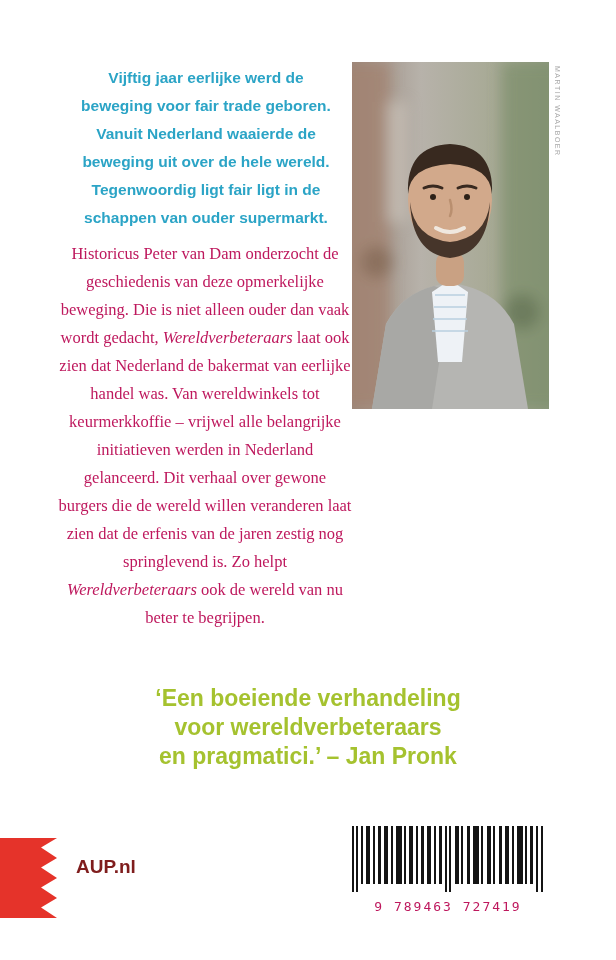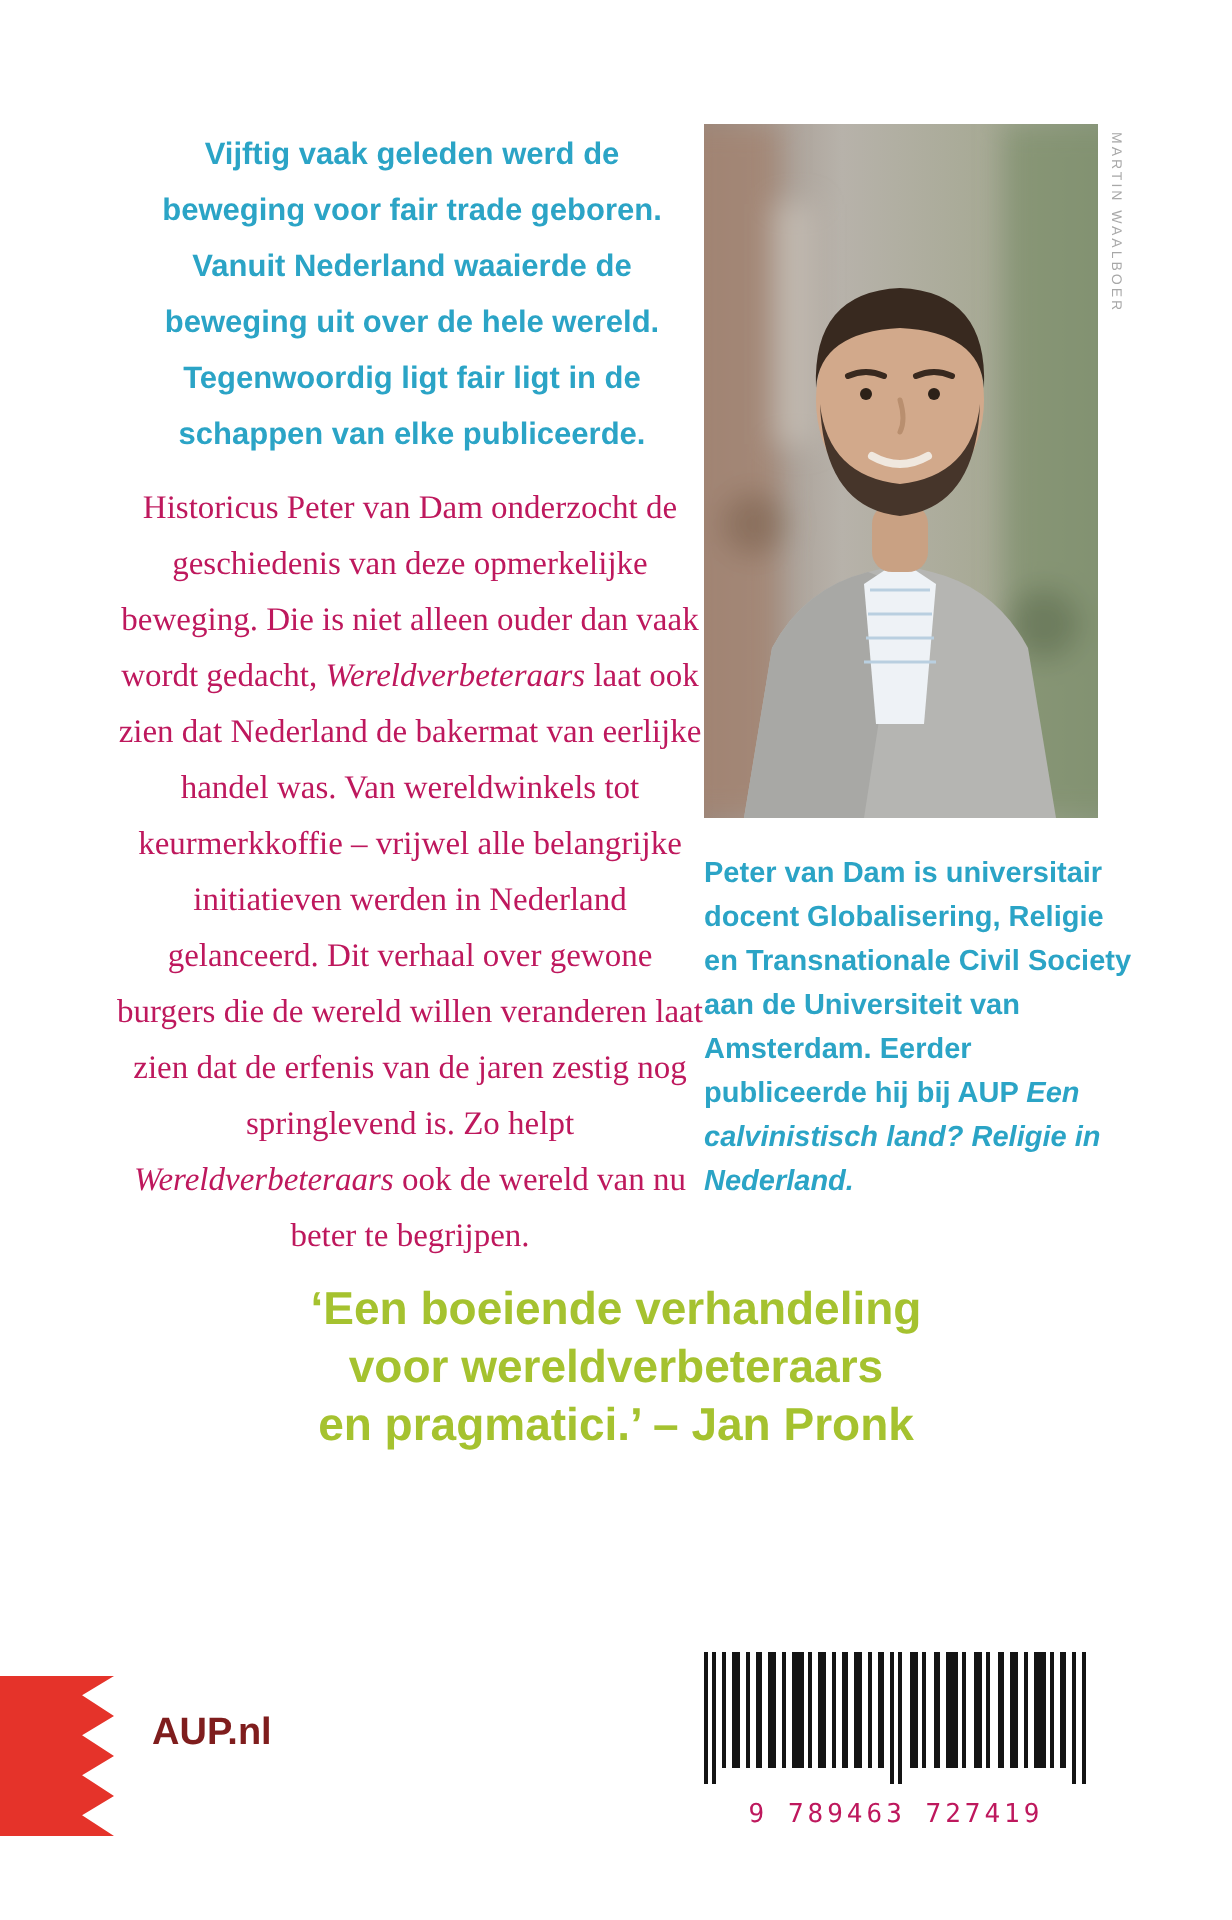--- a/index.html
+++ b/index.html
@@ -53,21 +53,21 @@
     color:#2ba4c6;
     font-weight:700;
     font-size:14.5px;
     line-height:22px;
     text-align:left;
     font-family:"Liberation Sans",sans-serif;
   }
   .bio .it{font-style:italic;}
   
   .quote{
-    position:absolute;left:108px;top:640px;width:400px;
+    position:absolute;left:108px;top:684px;width:400px;
     text-align:center;
     color:#a5c22f;
     font-weight:700;
     font-size:23px;
     line-height:29px;
     font-family:"Liberation Sans",sans-serif;
   }
   
   .aup-logo{
     position:absolute;left:0;top:838px;width:57px;height:80px;
@@ -92,26 +92,26 @@
     color:#be185d;
     font-family:"DejaVu Sans Mono",monospace;
   }
 </style>
 </head>
 <body>
 
 <div class="cover">
 
   <div class="intro">
-    <div>Vijftig vaak geleden werd de</div>
+    <div>Vijftig jaar eerlijke werd de</div>
     <div>beweging voor fair trade geboren.</div>
     <div>Vanuit Nederland waaierde de</div>
     <div>beweging uit over de hele wereld.</div>
     <div>Tegenwoordig ligt fair ligt in de</div>
-    <div>schappen van elke publiceerde.</div>
+    <div>schappen van ouder supermarkt.</div>
   </div>
 
   <div class="photo">
     <svg width="197" height="347" viewBox="0 0 197 347" xmlns="http://www.w3.org/2000/svg">
       <defs>
         <linearGradient id="bg" x1="0" y1="0" x2="1" y2="0">
           <stop offset="0" stop-color="#9b8a80"></stop>
           <stop offset="0.35" stop-color="#b7b2aa"></stop>
           <stop offset="0.7" stop-color="#a8aa96"></stop>
           <stop offset="1" stop-color="#8e9a82"></stop>
@@ -151,21 +151,20 @@
 
         <path d="M98 138 Q101 148 98 154" stroke="#b98f6f" stroke-width="2.5" fill="none" stroke-linecap="round"></path>
         <path d="M84 166 Q98 174 112 166" stroke="#f0e8df" stroke-width="4" fill="none" stroke-linecap="round"></path>
       </g>
     </svg>
   </div>
   <div class="photo-credit">Martin Waalboer</div>
 
   <div class="description"><span>Historicus Peter van Dam onderzocht de geschiedenis van deze opmerkelijke beweging. Die is niet alleen ouder dan vaak wordt gedacht, </span><span class="it">Wereldverbeteraars</span><span> laat ook zien dat Nederland de bakermat van eerlijke handel was. Van wereldwinkels tot keurmerkkoffie – vrijwel alle belangrijke initiatieven werden in Nederland gelanceerd. Dit verhaal over gewone burgers die de wereld willen veranderen laat zien dat de erfenis van de jaren zestig nog springlevend is. Zo helpt </span><span class="it">Wereldverbeteraars</span><span> ook de wereld van nu beter te begrijpen.</span></div>
 
-  <div class="bio"><span>Peter van Dam is universitair docent Globalisering, Religie en Transnationale Civil Society aan de Universiteit van Amsterdam. Eerder publiceerde hij bij AUP </span><span class="it">Een calvinistisch land? Religie in Nederland.</span></div>
 
   <div class="quote">
     <div>‘Een boeiende verhandeling</div>
     <div>voor wereldverbeteraars</div>
     <div>en pragmatici.’ – Jan Pronk</div>
   </div>
 
   <div class="aup-logo"></div>
   <div class="publisher">AUP.nl</div>
 

